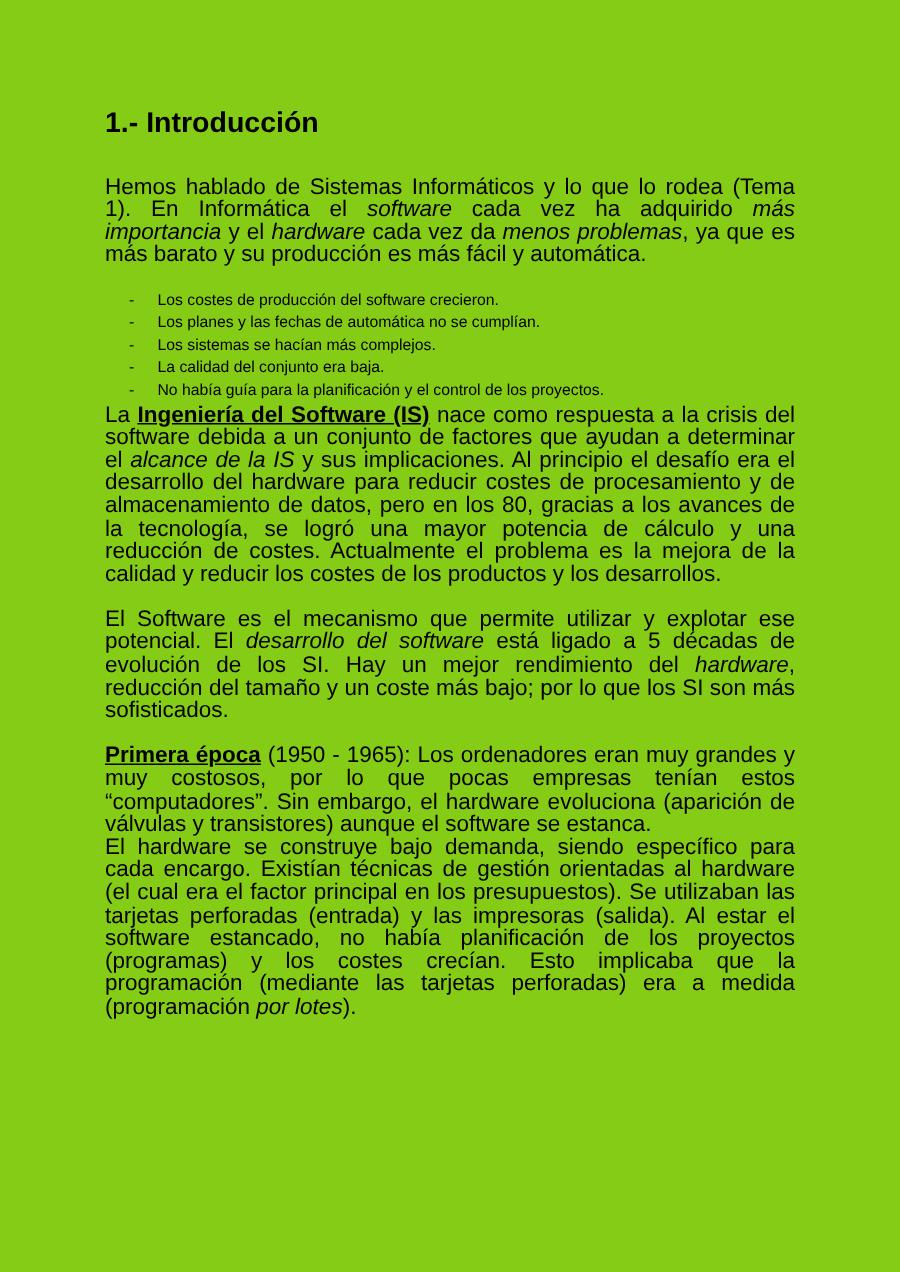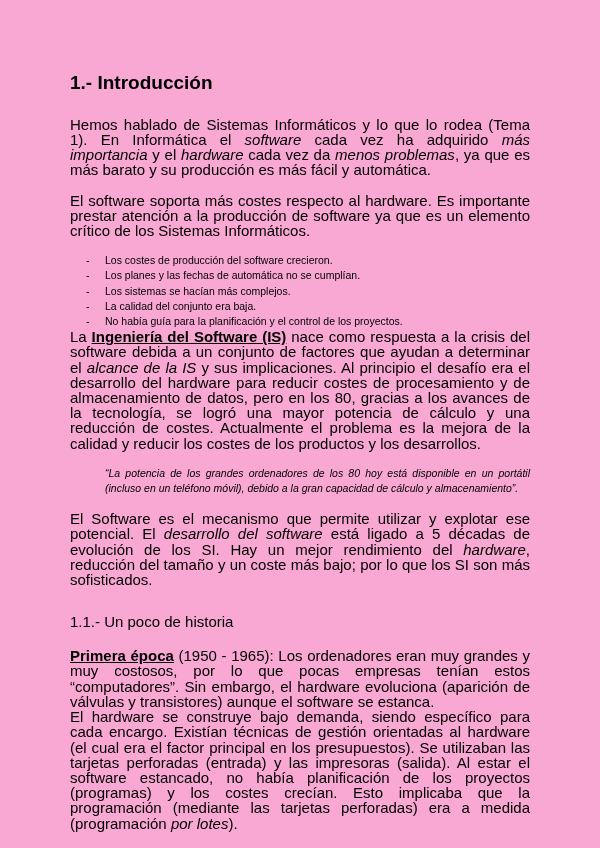--- a/index.html
+++ b/index.html
@@ -6,21 +6,21 @@
     margin: 0;
     padding: 0;
     background: #ffffff;
   }
   .page {
     position: relative;
     width: 600px;
     height: 848px;
     margin: 0 auto;
     box-sizing: border-box;
-    background: #f9a8d4;
+    background: #84cc16;
     padding: 72px 70px 50px 70px;
     font-family: "Liberation Sans", sans-serif;
     color: #000000;
     overflow: hidden;
   }
   .doc-title {
     font-size: 19px;
     line-height: 1.2;
     font-weight: 700;
     margin: 0 0 22px 0;
@@ -64,21 +64,20 @@
   .b { font-weight: 700; text-decoration: underline; }
   .i { font-style: italic; }
 </style>
 </head>
 <body>
 
 <div class="page">
   <h1 class="doc-title">1.- Introducción</h1>
   <div class="doc-body">
       <p class="doc-p"><span>Hemos hablado de Sistemas Informáticos y lo que lo rodea (Tema 1). En Informática el </span><span class="i">software</span><span> cada vez ha adquirido </span><span class="i">más importancia</span><span> y el </span><span class="i">hardware</span><span> cada vez da </span><span class="i">menos problemas</span><span>, ya que es más barato y su producción es más fácil y automática.</span></p>
-      <p class="doc-p"><span>El software soporta más costes respecto al hardware. Es importante prestar atención a la producción de software ya que es un elemento crítico de los Sistemas Informáticos.</span></p>
       <ul class="doc-list">
         <li>
           <span class="dash">-</span>
           <span class="li-text">Los costes de producción del software crecieron.</span>
         </li>
         <li>
           <span class="dash">-</span>
           <span class="li-text">Los planes y las fechas de automática no se cumplían.</span>
         </li>
         <li>
@@ -88,19 +87,17 @@
         <li>
           <span class="dash">-</span>
           <span class="li-text">La calidad del conjunto era baja.</span>
         </li>
         <li>
           <span class="dash">-</span>
           <span class="li-text">No había guía para la planificación y el control de los proyectos.</span>
         </li>
       </ul>
       <p class="doc-p"><span>La </span><span class="b">Ingeniería del Software (IS)</span><span> nace como respuesta a la crisis del software debida a un conjunto de factores que ayudan a determinar el </span><span class="i">alcance de la IS</span><span> y sus implicaciones. Al principio el desafío era el desarrollo del hardware para reducir costes de procesamiento y de almacenamiento de datos, pero en los 80, gracias a los avances de la tecnología, se logró una mayor potencia de cálculo y una reducción de costes. Actualmente el problema es la mejora de la calidad y reducir los costes de los productos y los desarrollos.</span></p>
-      <p class="doc-quote"><span class="i">“La potencia de los grandes ordenadores de los 80 hoy está disponible en un portátil (incluso en un teléfono móvil), debido a la gran capacidad de cálculo y almacenamiento”.</span></p>
       <p class="doc-p"><span>El Software es el mecanismo que permite utilizar y explotar ese potencial. El </span><span class="i">desarrollo del software</span><span> está ligado a 5 décadas de evolución de los SI. Hay un mejor rendimiento del </span><span class="i">hardware</span><span>, reducción del tamaño y un coste más bajo; por lo que los SI son más sofisticados.</span></p>
-      <h2 class="doc-h2">1.1.- Un poco de historia</h2>
       <p class="doc-p tight"><span class="b">Primera época</span><span> (1950 - 1965): Los ordenadores eran muy grandes y muy costosos, por lo que pocas empresas tenían estos “computadores”. Sin embargo, el hardware evoluciona (aparición de válvulas y transistores) aunque el software se estanca.</span></p>
       <p class="doc-p tight"><span>El hardware se construye bajo demanda, siendo específico para cada encargo. Existían técnicas de gestión orientadas al hardware (el cual era el factor principal en los presupuestos). Se utilizaban las tarjetas perforadas (entrada) y las impresoras (salida). Al estar el software estancado, no había planificación de los proyectos (programas) y los costes crecían. Esto implicaba que la programación (mediante las tarjetas perforadas) era a medida (programación </span><span class="i">por lotes</span><span>).</span></p>
     </div>
 </div>
 
 </body></html>

